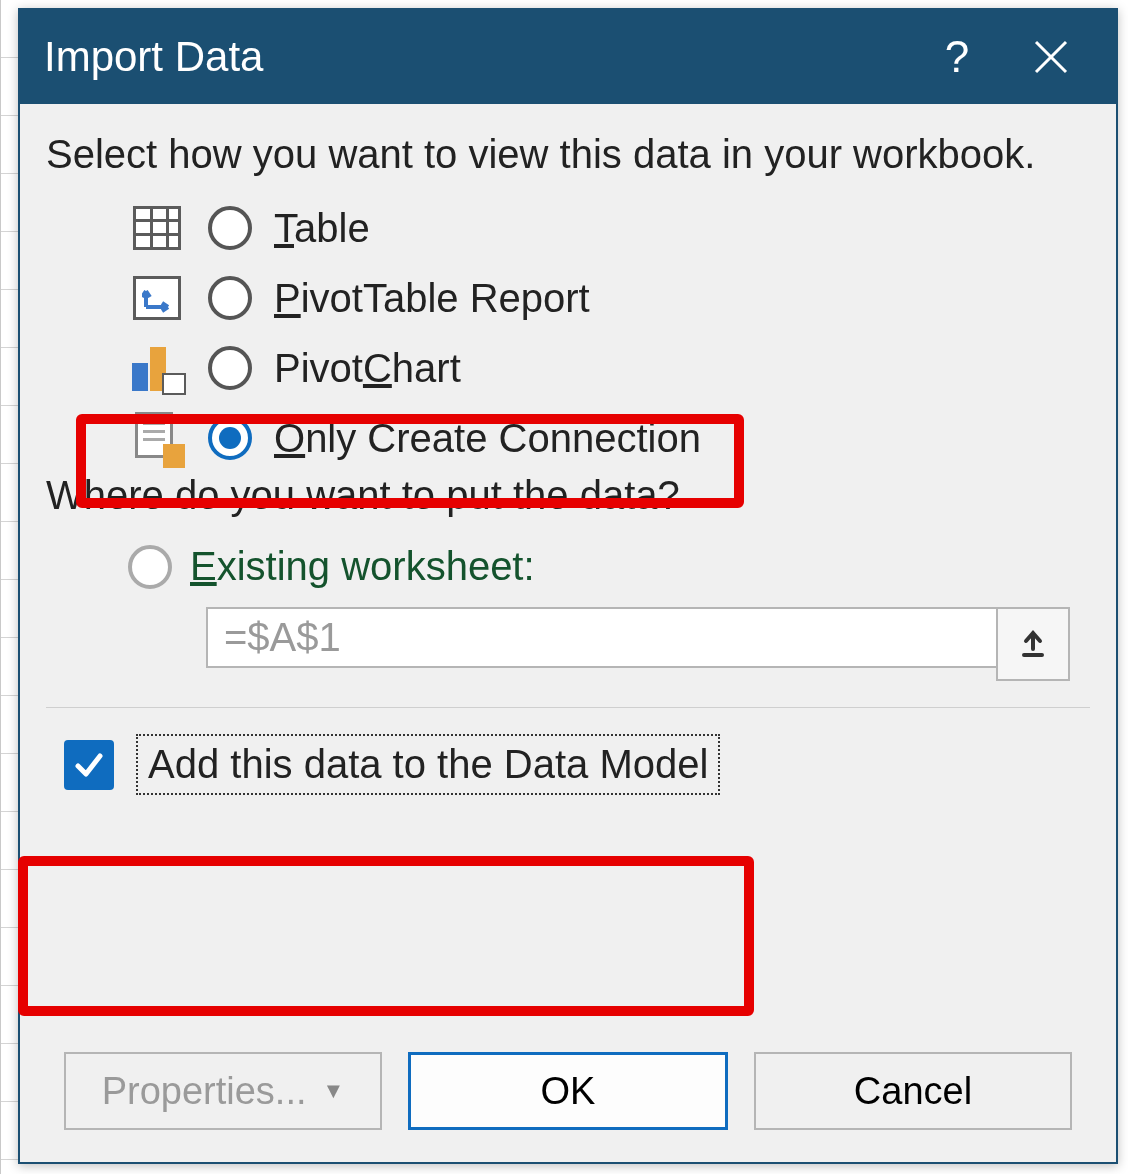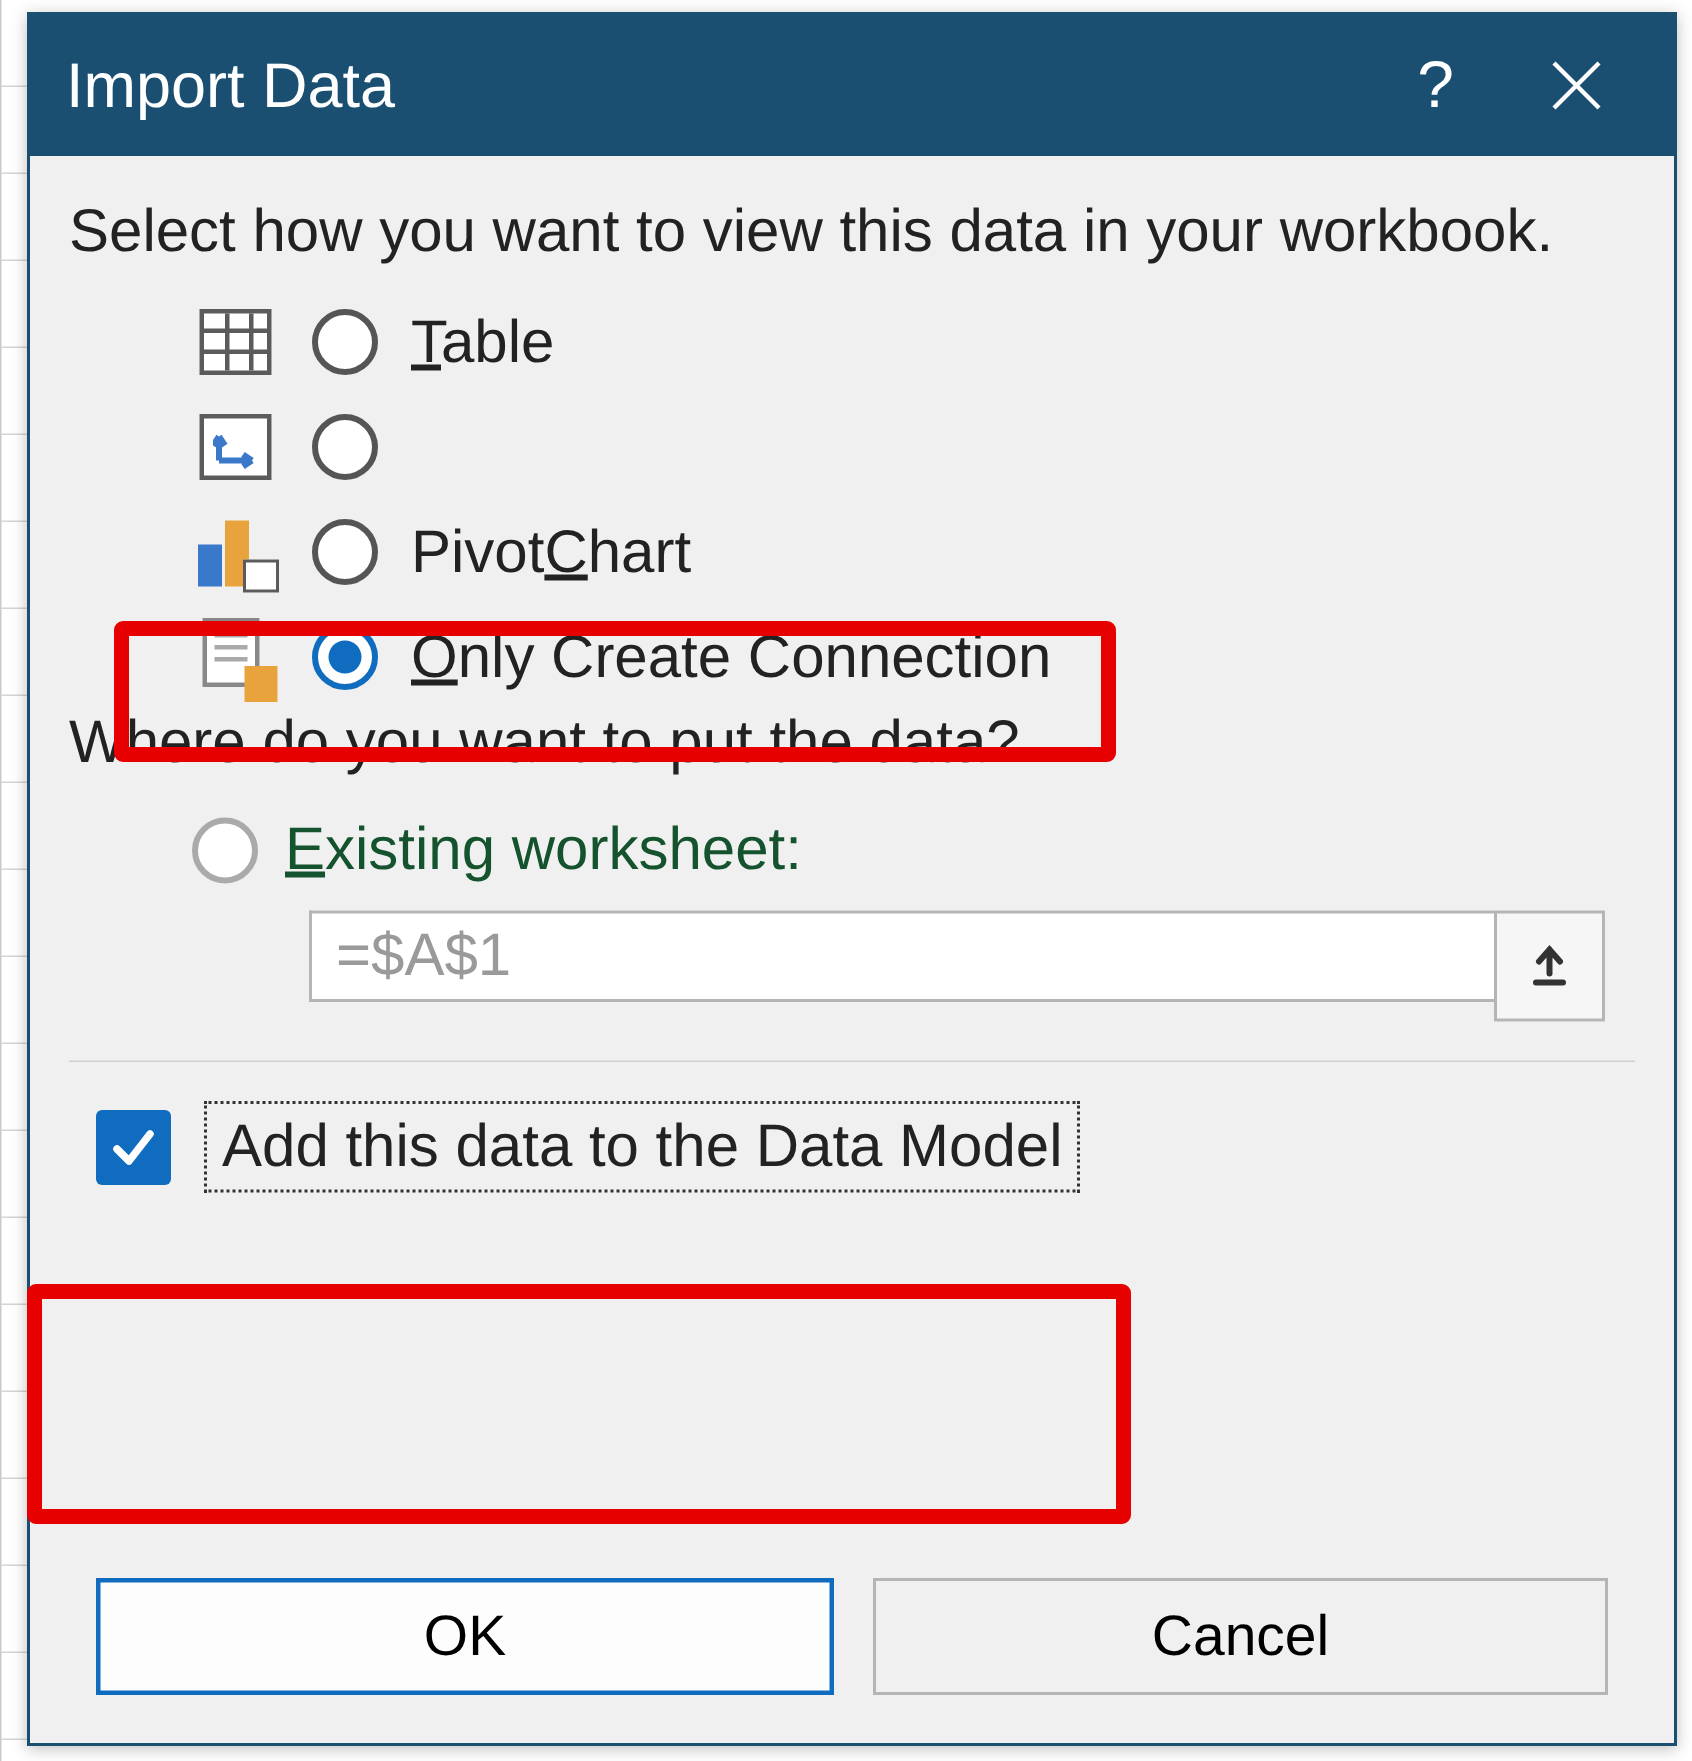--- a/index.html
+++ b/index.html
@@ -261,20 +261,21 @@
 
     <div class="opt-row">
       <div class="icon-cell">
         <div class="ico-pivot">
           <svg width="32" height="28">
               <path d="M4 22 L4 6 M4 6 L0 12 M4 6 L8 12 M4 22 L26 22 M26 22 L20 18 M26 22 L20 26" stroke="#3a78c9" stroke-width="4" fill="none"></path>
             </svg>
         </div>
       </div>
       <div class="radio"></div>
+      <span class="opt-label"><span></span><span class="u">P</span><span>ivotTable Report</span></span>
     </div>
 
     <div class="opt-row">
       <div class="icon-cell">
         <div class="ico-chart">
             <div class="b1"></div>
             <div class="b2"></div>
             <div class="mini"></div>
           </div>
       </div>
@@ -326,20 +327,24 @@
         </svg>
       </div>
       <span class="focus-rect"><span>Add this data to the Data </span><span class="u">M</span><span>odel</span></span>
     </div>
 
     <div class="highlight-box" style="left:-2px; top:752px; width:736px; height:160px;"></div>
 
     <div style="flex:1"></div>
 
     <div class="button-row">
+      <button class="btn props" disabled="">
+        <span><span>P</span><span class="u">r</span><span>operties...</span></span>
+        <span class="caret">▼</span>
+      </button>
       <button class="btn ok">
         <span>OK</span>
       </button>
       <button class="btn">
         <span>Cancel</span>
       </button>
     </div>
 
   </div>
 </div>

